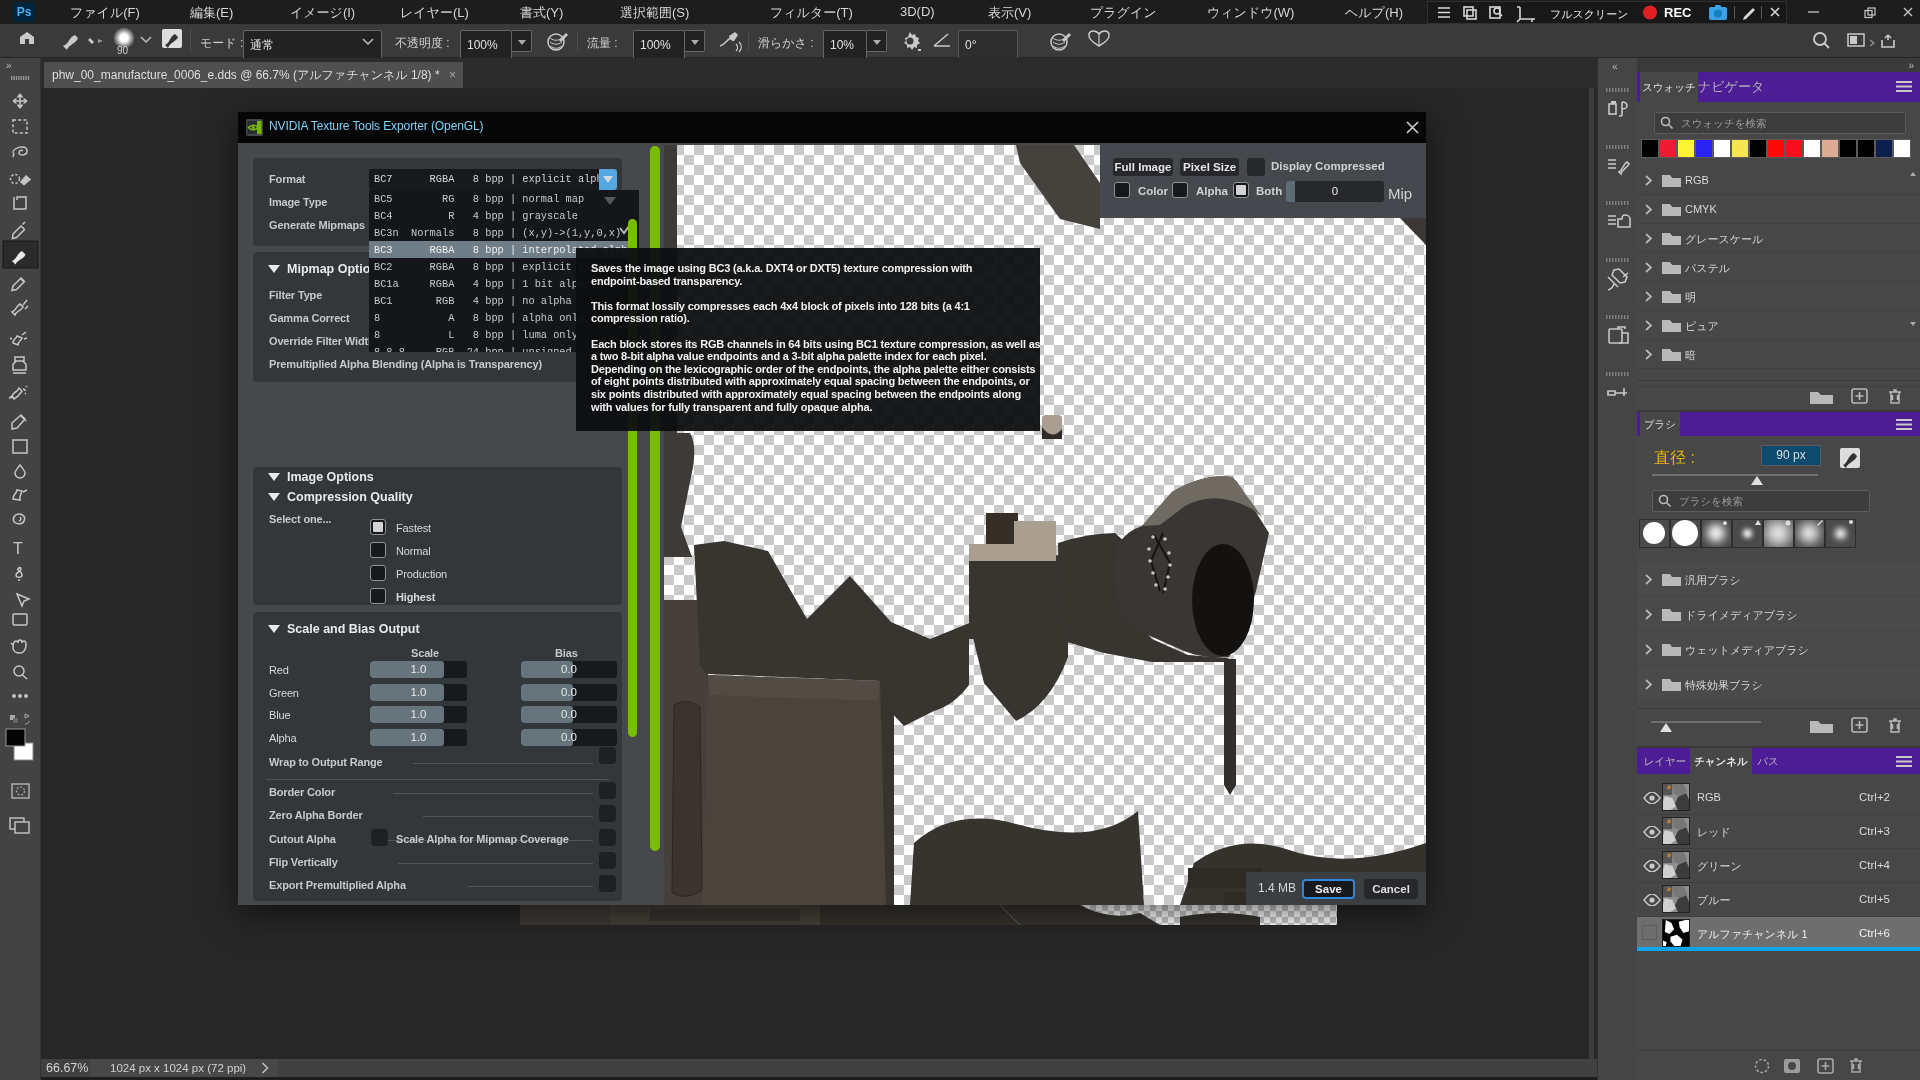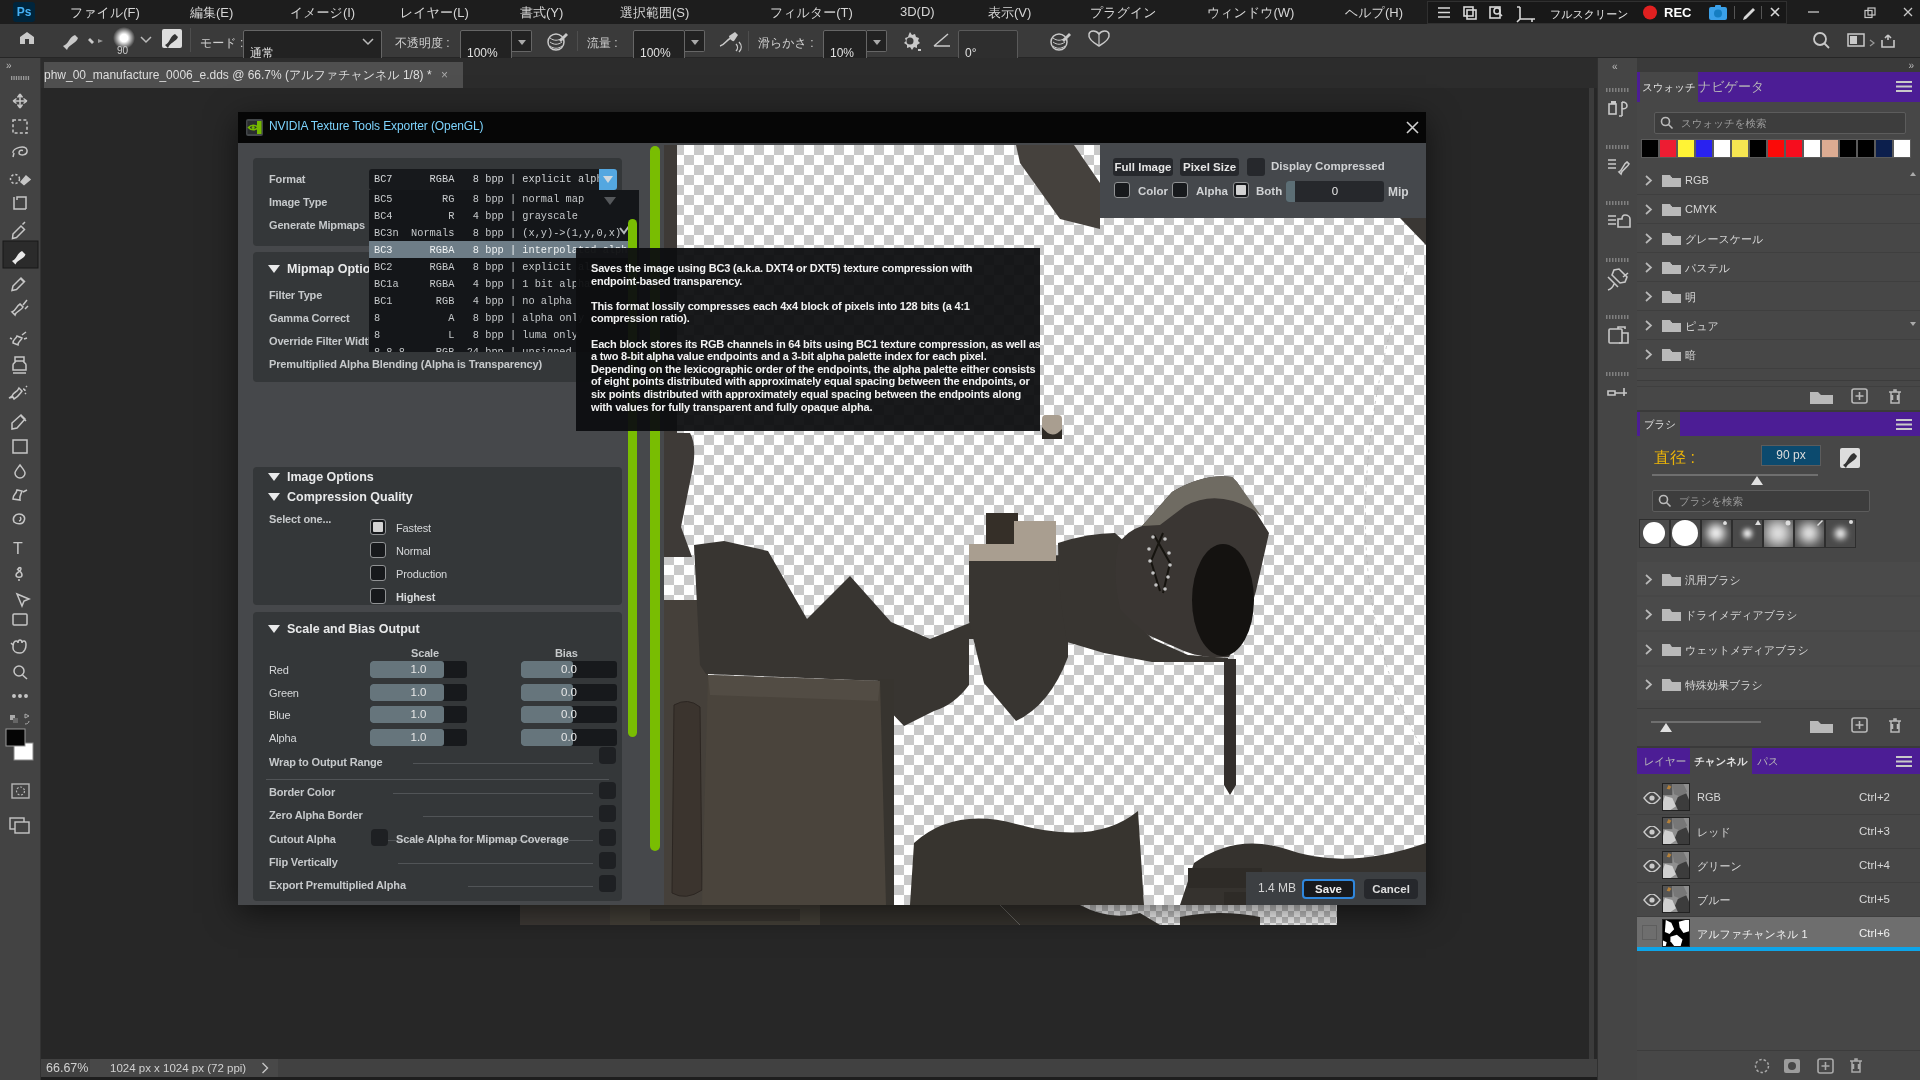--- a/index.html
+++ b/index.html
@@ -3,27 +3,27 @@
 *{margin:0;padding:0;box-sizing:border-box}
 html,body{width:1920px;height:1080px;overflow:hidden;background:#272727;font-family:"Liberation Sans",sans-serif;-webkit-font-smoothing:antialiased}
 .abs{position:absolute}
 #menubar{left:0;top:0;width:1920px;height:24px;background:#1d1d1d;color:#d6d6d6;font-size:13px}
 #menubar .mi{position:absolute;top:4px;white-space:nowrap}
 #pslogo{position:absolute;left:13px;top:2px;width:22px;height:20px;background:#00253c;border-radius:3px;color:#45b1f5;font-size:12px;font-weight:bold;text-align:center;line-height:20px}
 #recbar{position:absolute;left:1427px;top:1px;width:360px;height:23px;background:#181818;border:1px solid #303030;color:#e8e8e8}
 #winbtns{position:absolute;right:0;top:0;width:140px;height:24px}
 #optbar{left:0;top:24px;width:1920px;height:34px;background:#3a3a3a;border-bottom:1px solid #262626;color:#cfcfcf;font-size:12px}
 #optbar .lbl{position:absolute;top:11px}
-.inp{position:absolute;background:#222222;border:1px solid #666;border-radius:2px;color:#e0e0e0;font-size:12px;padding:12px 6px;line-height:20px;height:35px;top:6px}
+.inp{position:absolute;background:#222222;border:1px solid #666;border-radius:2px;color:#e0e0e0;font-size:12px;padding:4px 6px;line-height:20px;height:35px;top:6px}
 .drop{position:absolute;width:20px;height:22px;top:6px;background:#222;border:1px solid #666;border-left:none;border-radius:0 2px 2px 0}
 .drop::after{content:"";position:absolute;left:6px;top:9px;border-left:4px solid transparent;border-right:4px solid transparent;border-top:5px solid #aaa}
 .vsep{position:absolute;top:7px;width:1px;height:20px;background:#4e4e4e}
 #ltoolbar{left:0;top:58px;width:41px;height:1022px;background:#434343;border-right:1px solid #333}
 #tabrow{left:41px;top:58px;width:1556px;height:30px;background:#2c2c2c}
-#doctab{position:absolute;left:3px;top:4px;width:419px;height:26px;background:#4f4f4f;color:#dedede;font-size:12px;line-height:26px;padding-left:0;white-space:nowrap}
+#doctab{position:absolute;left:3px;top:4px;width:419px;height:26px;background:#4f4f4f;color:#dedede;font-size:12px;line-height:26px;padding-left:8px;white-space:nowrap}
 #canvas{left:41px;top:88px;width:1556px;height:971px;background:#272727}
 #statusbar{left:41px;top:1059px;width:1556px;height:18px;background:#414141;color:#d2d2d2}
 #rstrip{left:1597px;top:58px;width:40px;height:1022px;background:#454545;border-left:1px solid #303030}
 #rpanels{left:1637px;top:58px;width:283px;height:1022px;background:#474747}
 .ptabbar{position:absolute;left:0;width:283px;background:#4c1d95}
 .ptab{position:absolute;color:#b8b8b8;font-size:12px}
 .ptab.act{background:#474747;color:#e3e3e3}
 .prow{position:absolute;left:0;width:283px;border-bottom:1px solid #3f3f3f;color:#d8d8d8;font-size:12px}
 #dialog{left:238px;top:112px;width:1188px;height:793px;background:#46484b;box-shadow:0 8px 30px rgba(0,0,0,.55)}
 #dtitle{position:absolute;left:0;top:0;width:1188px;height:31px;background:#060606;color:#7dd3fc;font-size:12px;letter-spacing:-0.1px}
@@ -713,21 +713,21 @@
   <div style="position:absolute;left:80px;top:15px;width:59px;height:18px;background:#26282c;border-radius:3px;color:#e5e5e5;font-size:11.5px;font-weight:bold;text-align:center;line-height:18px">Pixel Size</div>
   <div style="position:absolute;left:147px;top:15px;width:18px;height:18px;background:#26282c;border-radius:3px"></div>
   <span style="position:absolute;left:171px;top:17px;color:#d0d2d4;font-size:11.5px;font-weight:bold">Display Compressed</span>
   <div class="cbx b" style="left:14px;top:39px"></div>
       <span style="position:absolute;left:38px;top:42px;color:#d0d2d4;font-size:11.5px;font-weight:bold">Color</span>
   <div class="cbx b" style="left:72px;top:39px"></div>
       <span style="position:absolute;left:96px;top:42px;color:#d0d2d4;font-size:11.5px;font-weight:bold">Alpha</span>
   <div class="cbx b on" style="left:133px;top:39px"></div>
       <span style="position:absolute;left:156px;top:42px;color:#d0d2d4;font-size:11.5px;font-weight:bold">Both</span>
   <div style="position:absolute;left:186px;top:38px;width:98px;height:21px;background:#26282c;border-radius:3px;color:#e8e8e8;font-size:11.5px;text-align:center;line-height:21px"><i style="position:absolute;left:0;top:0;bottom:0;width:9px;background:#5c6e75;border-radius:3px 0 0 3px"></i>0</div>
-  <span style="position:absolute;left:288px;top:42px;color:#d0d2d4;font-size:12px;font-weight:bold">Mip</span>
+  <span style="position:absolute;left:288px;top:42px;color:#d0d2d4;font-size:15px;font-weight:normal">Mip</span>
  </div>
  <div style="position:absolute;left:1008px;top:760px;width:180px;height:33px;background:#3c3f42">
   <span style="position:absolute;left:12px;top:9px;color:#d5d5d5;font-size:12px">1.4 MB</span>
   <div style="position:absolute;left:56px;top:7px;width:53px;height:20px;background:#17191c;border:2px solid #2f87dd;border-radius:4px;color:#eee;font-size:11.5px;font-weight:bold;text-align:center;line-height:16px">Save</div>
   <div style="position:absolute;left:118px;top:7px;width:54px;height:20px;background:#26282c;border-radius:4px;color:#ddd;font-size:11.5px;font-weight:bold;text-align:center;line-height:20px">Cancel</div>
  </div>
 
  <div class="grp" style="top:46px;height:88px">
   <span class="dlab" style="left:16px;top:15px">Format</span>
   <span class="dlab" style="left:16px;top:38px">Image Type</span>

